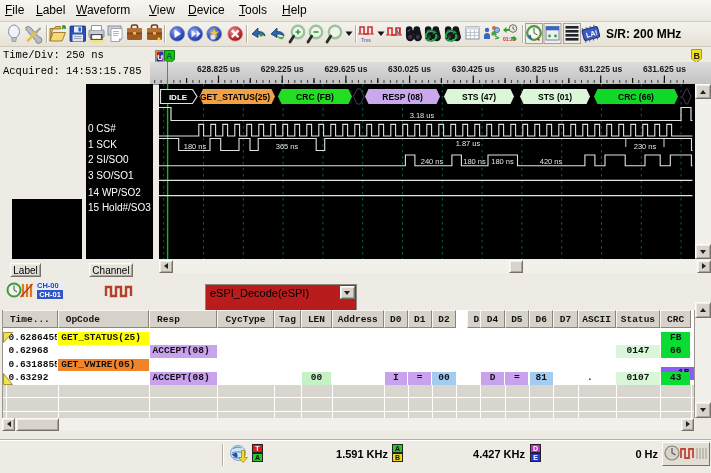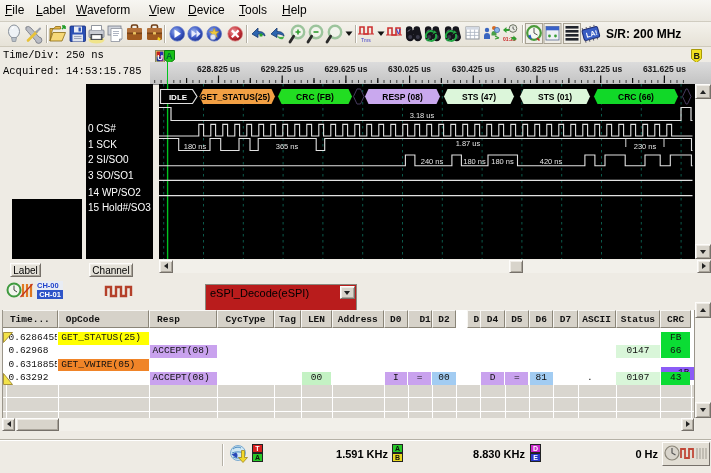--- a/index.html
+++ b/index.html
@@ -28,21 +28,21 @@
 .tri{position:absolute;left:50%;top:50%;width:0;height:0;}
 .triu{margin:-2px 0 0 -3.5px;border-left:3.5px solid transparent;border-right:3.5px solid transparent;border-bottom:4px solid #222;}
 .trid{margin:-2px 0 0 -3.5px;border-left:3.5px solid transparent;border-right:3.5px solid transparent;border-top:4px solid #222;}
 .tril{margin:-3.5px 0 0 -2px;border-top:3.5px solid transparent;border-bottom:3.5px solid transparent;border-right:4px solid #222;}
 .trir{margin:-3.5px 0 0 -2px;border-top:3.5px solid transparent;border-bottom:3.5px solid transparent;border-left:4px solid #222;}
 
 .btn3d{position:absolute;background:#e4e1d8;border:1px solid;border-color:#fdfcfa #76716a #76716a #fdfcfa;box-shadow:inset 1px 1px 0 #efece6,inset -1px -1px 0 #a9a49a;box-sizing:border-box;text-align:center;font-size:10px;color:#000;}
 
 #tbl{position:absolute;left:2px;top:302px;width:693px;height:114px;background:#fff;margin-top:8px;}
 .th{position:absolute;top:0;height:18px;background:#d6d2c9;border:1px solid;border-color:#f8f7f4 #8a8578 #8a8578 #f8f7f4;box-sizing:border-box;font-family:"Liberation Mono",monospace;font-size:9.5px;font-weight:bold;color:#111;line-height:17px;white-space:nowrap;overflow:hidden;}
-.tc{position:absolute;font-family:"Liberation Mono",monospace;font-size:9.5px;font-weight:normal;color:#111;line-height:13px;white-space:nowrap;overflow:hidden;}
+.tc{position:absolute;font-family:"Liberation Mono",monospace;font-size:9.5px;font-weight:bold;color:#111;line-height:13px;white-space:nowrap;overflow:hidden;}
 .grayrow{position:absolute;background:#d9d6cf;}
 .gsep{position:absolute;background:#fff;}
 
 #statusbar{position:absolute;left:0;top:440px;width:711px;height:28px;background:#eeebe4;border-top:1px solid #fff;box-shadow:0 -1px 0 #b5b1a6;}
 .stxt{position:absolute;font-size:11px;font-weight:bold;color:#000;}
 .sq{position:absolute;width:11px;height:9px;border:1px solid #222;box-sizing:border-box;font-size:7px;font-weight:bold;text-align:center;line-height:7px;}
 </style></head>
 <body>
 <div id="page">
 <div id="menubar">
@@ -325,21 +325,21 @@
 </div>
 <div id="tbl">
       <div class="th" style="left:0.0px;width:55.7px;text-align:center;">Time...</div>
       <div class="th" style="left:55.7px;width:91.4px;padding-left:7px;">OpCode</div>
       <div class="th" style="left:147.1px;width:68.3px;padding-left:7px;">Resp</div>
       <div class="th" style="left:215.4px;width:56.3px;text-align:center;">CycType</div>
       <div class="th" style="left:271.7px;width:27.6px;text-align:center;">Tag</div>
       <div class="th" style="left:299.3px;width:30.3px;text-align:center;">LEN</div>
       <div class="th" style="left:329.6px;width:52.4px;text-align:center;">Address</div>
       <div class="th" style="left:382.0px;width:23.5px;text-align:center;">D0</div>
-      <div class="th" style="left:405.5px;width:24.3px;text-align:right;">D1</div>
+      <div class="th" style="left:405.5px;width:24.3px;text-align:center;">D1</div>
       <div class="th" style="left:429.8px;width:24.3px;text-align:center;">D2</div>
       <div class="th" style="left:465px;width:24.3px;text-align:center;">D3</div>
       <div class="th" style="left:478.4px;width:24.3px;text-align:center;">D4</div>
       <div class="th" style="left:502.7px;width:24.3px;text-align:center;">D5</div>
       <div class="th" style="left:527.0px;width:24.3px;text-align:center;">D6</div>
       <div class="th" style="left:551.3px;width:24.3px;text-align:center;">D7</div>
       <div class="th" style="left:575.6px;width:38.0px;text-align:center;">ASCII</div>
       <div class="th" style="left:613.6px;width:44.7px;text-align:center;">Status</div>
       <div class="th" style="left:658.3px;width:30.7px;text-align:center;">CRC</div>
       <div class="grayrow" style="left:0;top:74.9px;width:693px;height:12.4px;"></div>
@@ -417,21 +417,21 @@
 <circle cx="9" cy="9" r="7.5" fill="#cfe6f2" stroke="#7aaad0" stroke-width="1"></circle>
 <path d="M4 5c2-2 6-2.5 8-1M3 9c3-1.5 9-1.5 12 0M4 13c2.5 1.5 7 1.5 9.5 0" stroke="#4a8ac0" stroke-width="1" fill="none"></path>
 <path d="M2.5 10.5l5 3.5c1.5-1.5 1.5-4-0.5-5.5Z" fill="#2848b8"></path>
 <path d="M11 6v7h-3l4.5 5l4.5-5h-3V6Z" fill="#f2d828" stroke="#a08820" stroke-width="0.8" transform="translate(1.5 0.5)"></path>
 </svg>
       <div class="sq" style="left:252px;top:3px;background:#d82020;color:#fff;line-height:8px;">T</div>
       <div class="sq" style="left:252px;top:12px;background:#28c828;color:#111;line-height:8px;">A</div>
       <div class="stxt" style="left:310px;top:7px;width:78px;text-align:right;">1.591 KHz</div>
       <div class="sq" style="left:392px;top:3px;background:#28c828;color:#111;line-height:8px;">A</div>
       <div class="sq" style="left:392px;top:12px;background:#e8d820;color:#111;line-height:8px;">B</div>
-      <div class="stxt" style="left:447px;top:7px;width:78px;text-align:right;">8.830 KHz</div>
+      <div class="stxt" style="left:447px;top:7px;width:78px;text-align:right;">4.427 KHz</div>
       <div class="sq" style="left:530px;top:3px;background:#c828c8;color:#fff;line-height:8px;">D</div>
       <div class="sq" style="left:530px;top:12px;background:#2838c8;color:#fff;line-height:8px;">E</div>
       <div class="stxt" style="left:600px;top:7px;width:58px;text-align:right;">0 Hz</div>
       <div class="abs" style="left:662px;top:1px;width:48px;height:24px;background:#e2ded4;border:1px solid;border-color:#fdfcfa #76716a #76716a #fdfcfa;box-sizing:border-box;"></div>
 <svg class="abs" style="left:664px;top:3px;" width="44" height="19" viewBox="0 0 44 19">
 <circle cx="8" cy="9" r="7" fill="#d8d4cb" stroke="#8a8578" stroke-width="1.2"></circle>
 <path d="M8 4v5l3.5 2" stroke="#555" stroke-width="1.2" fill="none"></path>
 <path d="M17 14V5h4v9h4V5h4v9" fill="none" stroke="#c04838" stroke-width="1.8"></path>
 <path d="M33 4v11m3-11v11m3-11v11m3-11v11" stroke="#b8b4aa" stroke-width="1.6"></path>
 </svg>

